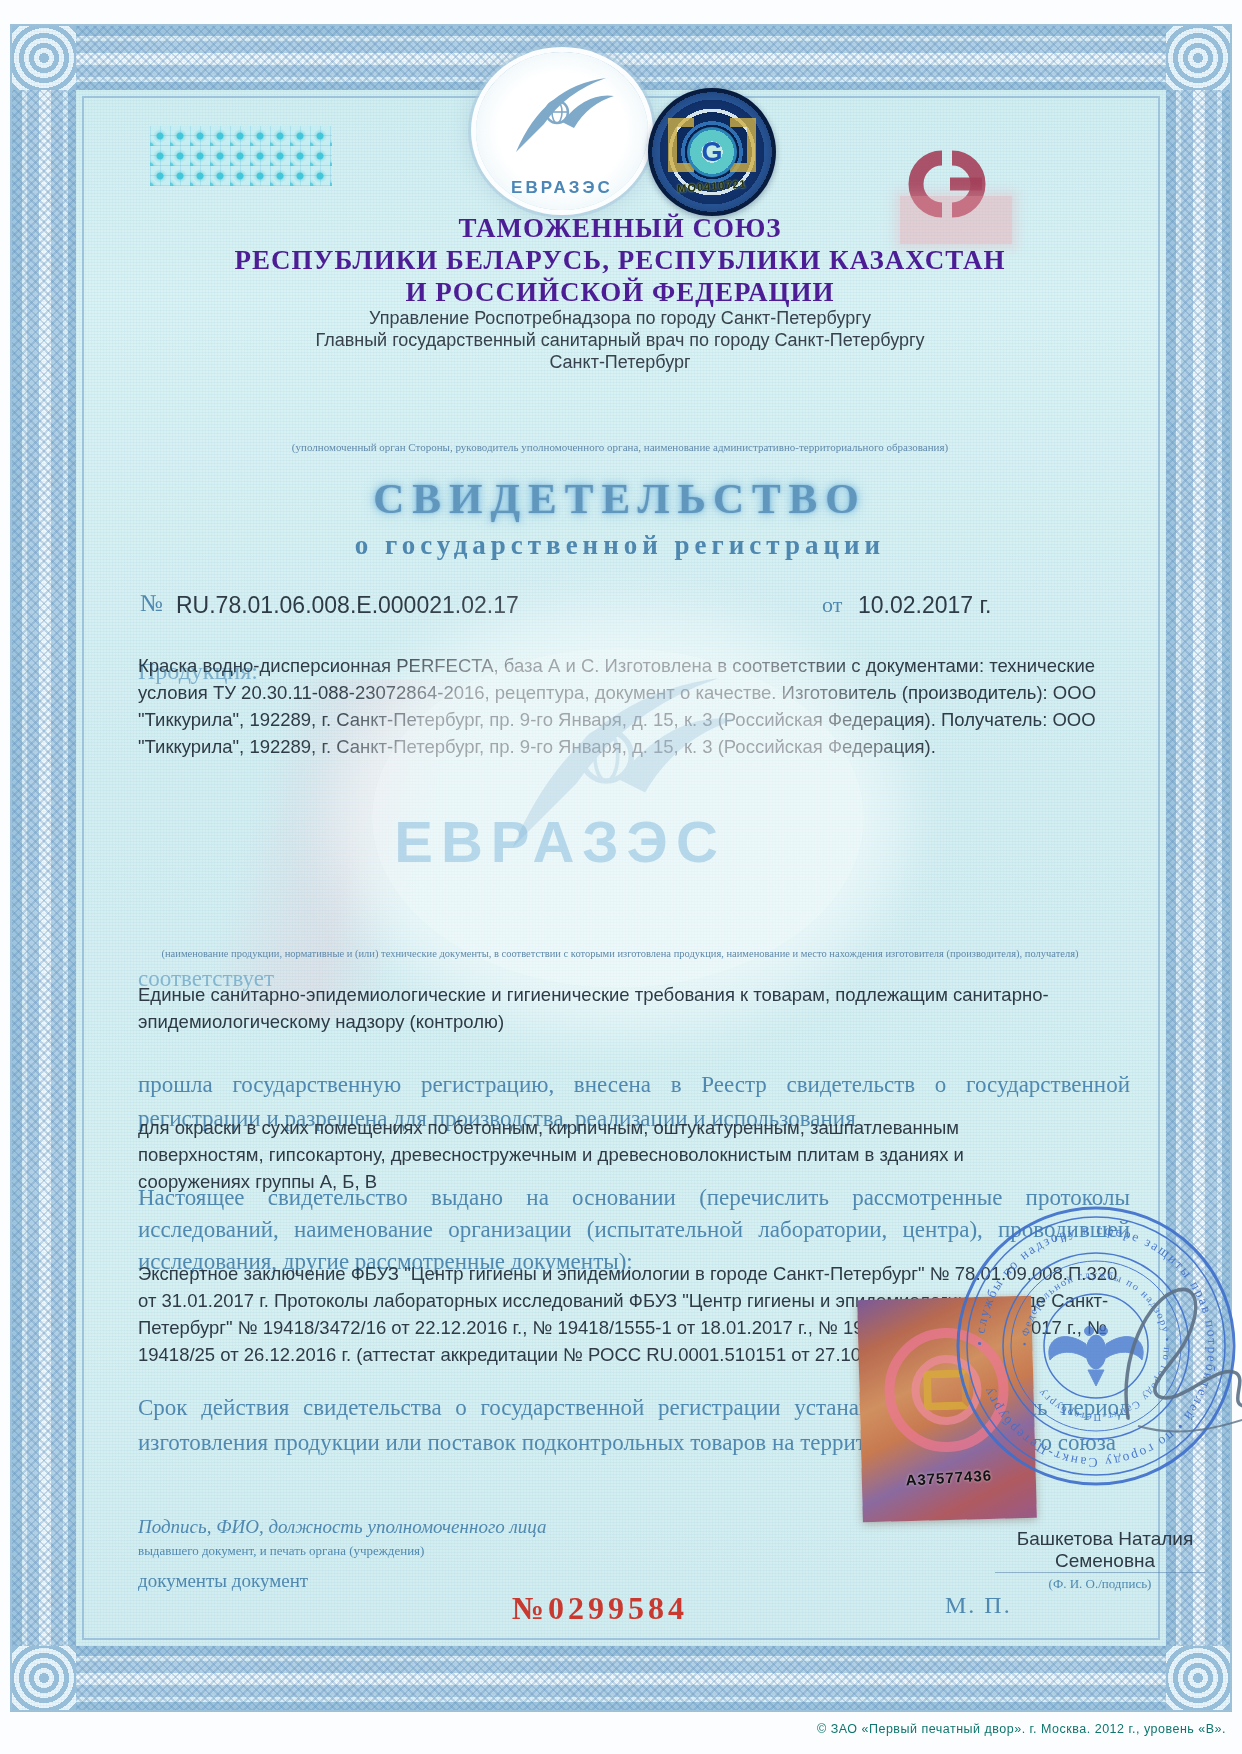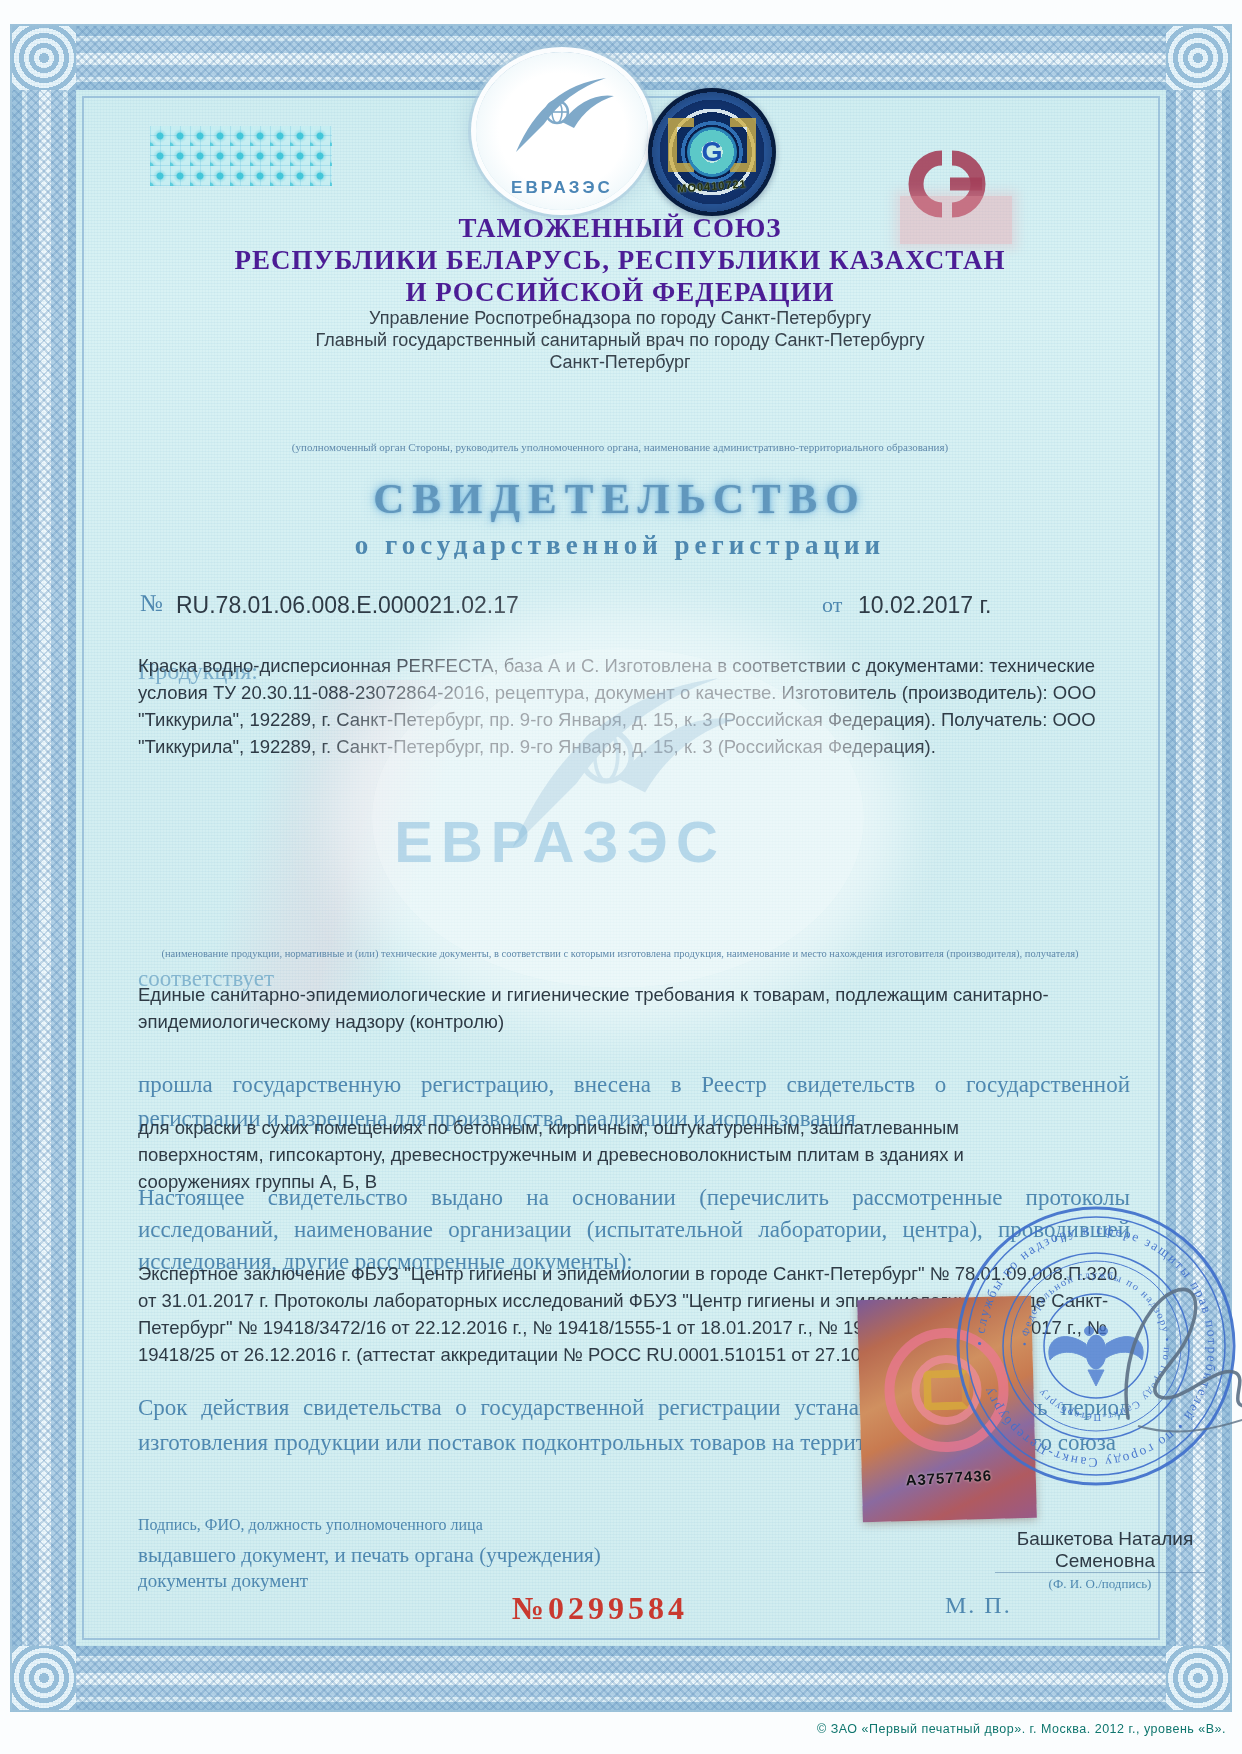--- a/index.html
+++ b/index.html
@@ -228,22 +228,22 @@
       <circle cx="153" cy="131" r="4.5"></circle>
       <path d="M138 170 L146 186 L154 170 Z"></path>
     </g>
   </svg>
 
   <svg class="abs" style="left:1108px;top:1268px;" width="152" height="172" viewBox="0 0 152 172">
     <path d="M20 150 C 10 90 40 30 70 22 C 95 16 92 55 70 85 C 55 105 40 120 50 128 C 70 140 108 95 128 105 C 140 112 118 140 140 138" stroke="#5c7085" stroke-width="3.5" fill="none" stroke-linecap="round" opacity=".9"></path>
     <path d="M30 158 C 70 170 110 160 140 150" stroke="#5c7085" stroke-width="2" fill="none" opacity=".8"></path>
   </svg>
 
-  <div class="abs serifblue" style="left:138px;top:1516px;font-size:16px;">Подпись, ФИО, должность уполномоченного лица</div>
-  <div class="abs serifblue" style="left:138px;top:1543px;font-size:21px;">выдавшего документ, и печать органа (учреждения)</div>
+  <div class="abs serifblue" style="left:138px;top:1516px;font-size:19px;font-style:italic;">Подпись, ФИО, должность уполномоченного лица</div>
+  <div class="abs serifblue" style="left:138px;top:1543px;font-size:13px;">выдавшего документ, и печать органа (учреждения)</div>
   <div class="abs serifblue" style="left:138px;top:1570px;font-size:19px;">документы документ</div>
 
   <div class="abs sansdark center" style="left:965px;top:1528px;width:280px;font-size:19px;">Башкетова Наталия Семеновна</div>
   <div class="abs serifblue" style="left:995px;top:1572px;width:210px;font-size:13px;text-align:center;border-top:1px solid rgba(90,130,170,.55);padding-top:3px;">(Ф. И. О./подпись)</div>
 
   <div class="abs redno">№0299584</div>
   <div class="abs serifblue" style="left:945px;top:1592px;font-size:24px;letter-spacing:2px;text-align:right;">М. П.</div>
 
   <div class="abs footer">© ЗАО «Первый печатный двор».  г. Москва.  2012 г., уровень «В».</div>
 

